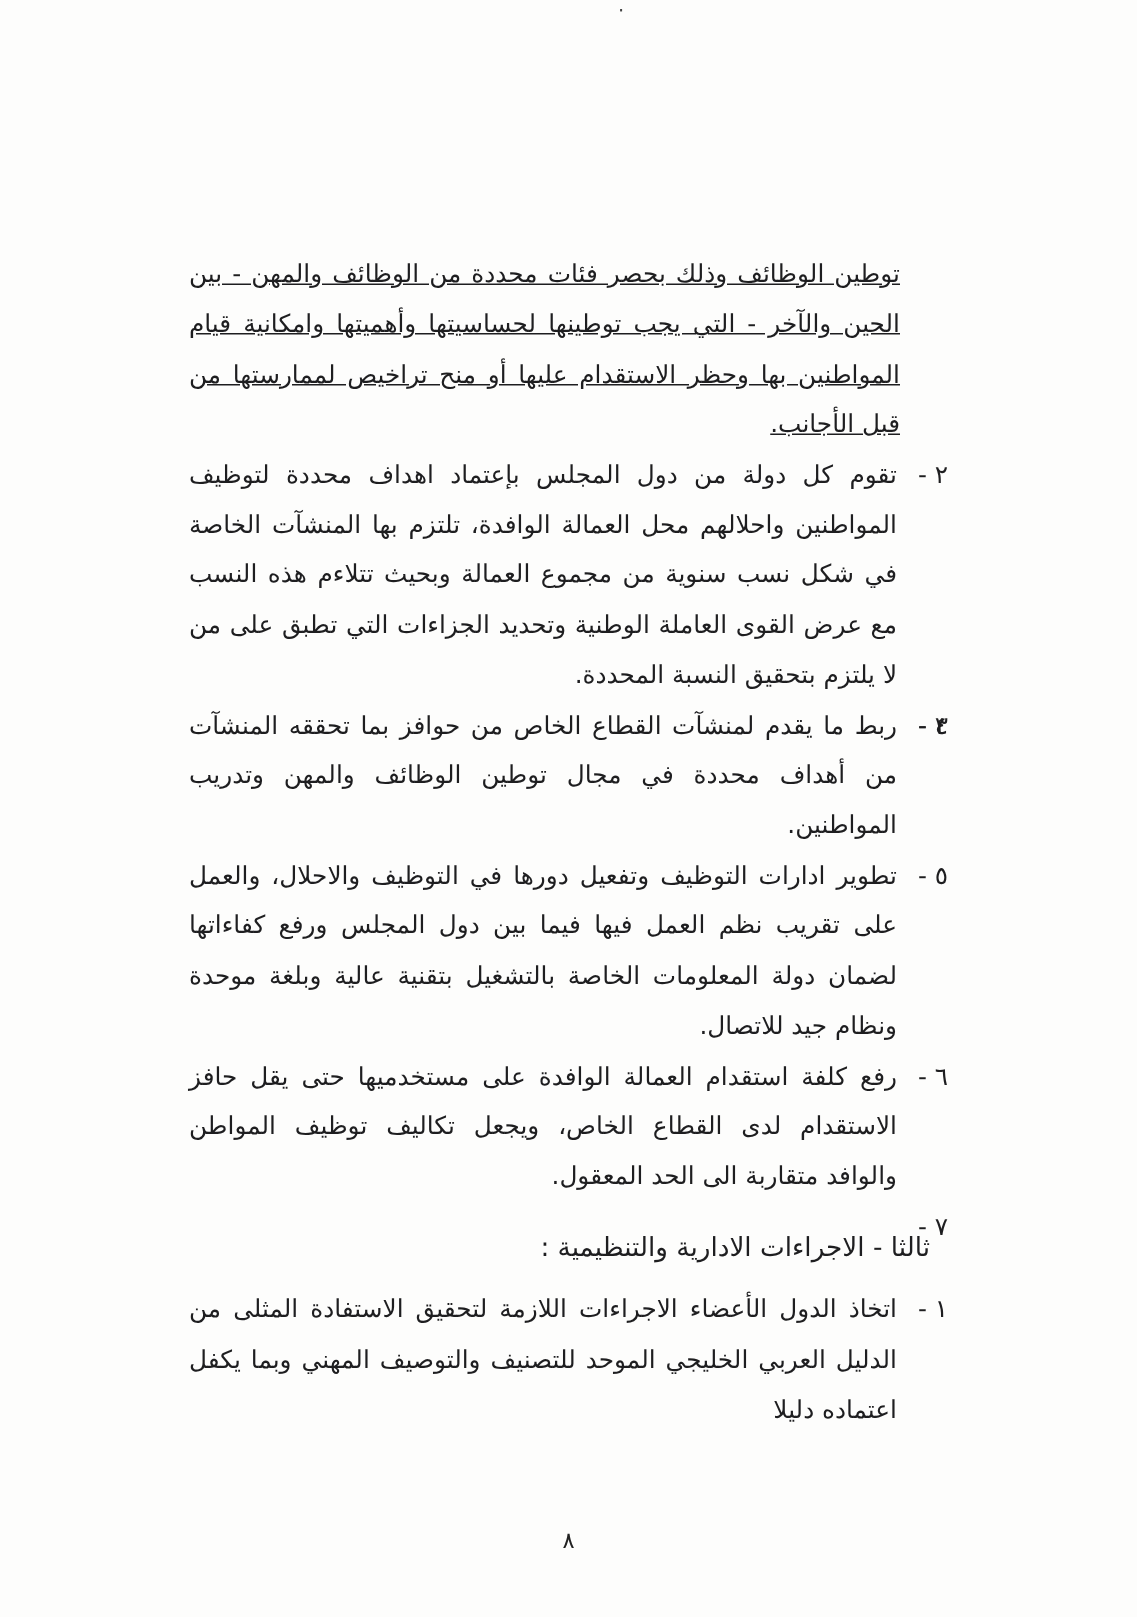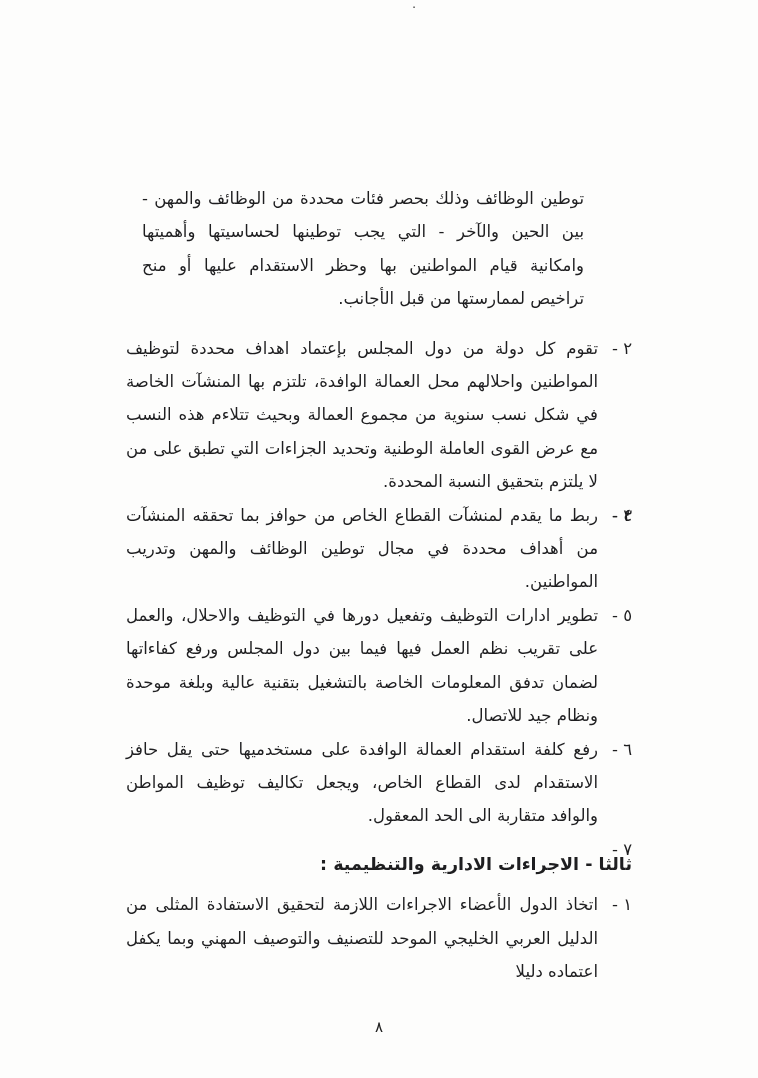--- a/index.html
+++ b/index.html
@@ -30,40 +30,41 @@
     top: 166px;
     right: 126px;
     width: 506px;
     direction: rtl;
     text-align: justify;
     font-size: 16.5px;
     line-height: 33.4px;
     letter-spacing: 0.1px;
   }
   .para.intro {
-    margin: 16px;
+    margin: 0;
     padding-right: 32px;
     text-align: justify;
+    text-decoration: underline;
   }
   .item {
     position: relative;
     margin: 0;
     padding-right: 34px;
     text-align: justify;
   }
   .item .num {
     position: absolute;
     right: 0;
     top: 0;
     white-space: nowrap;
   }
   .heading {
-    font-weight: bold;
+    font-weight: normal;
     font-size: 17.5px;
-    margin: 15px 0 7px 0;
+    margin: 15px 12px 7px 0;
     text-align: right;
     letter-spacing: 0;
   }
   .page-number {
     position: absolute;
     bottom: 42px;
     left: 0;
     width: 100%;
     text-align: center;
     font-size: 15px;
@@ -90,21 +91,21 @@
       <span class="num">٣ -</span>
     </div>
 
     <div class="item">
       <span class="num">٤ -</span>
       <span class="itext">ربط ما يقدم لمنشآت القطاع الخاص من حوافز بما تحققه المنشآت من أهداف محددة في مجال توطين الوظائف والمهن وتدريب المواطنين.</span>
     </div>
 
     <div class="item">
       <span class="num">٥ -</span>
-      <span class="itext">تطوير ادارات التوظيف وتفعيل دورها في التوظيف والاحلال، والعمل على تقريب نظم العمل فيها فيما بين دول المجلس ورفع كفاءاتها لضمان تدفق المعلومات الخاصة بالتشغيل بتقنية عالية وبلغة موحدة ونظام جيد للاتصال.</span>
+      <span class="itext">تطوير ادارات التوظيف وتفعيل دورها في التوظيف والاحلال، والعمل على تقريب نظم العمل فيها فيما بين دول المجلس ورفع كفاءاتها لضمان دولة المعلومات الخاصة بالتشغيل بتقنية عالية وبلغة موحدة ونظام جيد للاتصال.</span>
     </div>
 
     <div class="item">
       <span class="num">٦ -</span>
       <span class="itext">رفع كلفة استقدام العمالة الوافدة على مستخدميها حتى يقل حافز الاستقدام لدى القطاع الخاص، ويجعل تكاليف توظيف المواطن والوافد متقاربة الى الحد المعقول.</span>
     </div>
 
     <div class="item">
       <span class="num">٧ -</span>
     </div>

